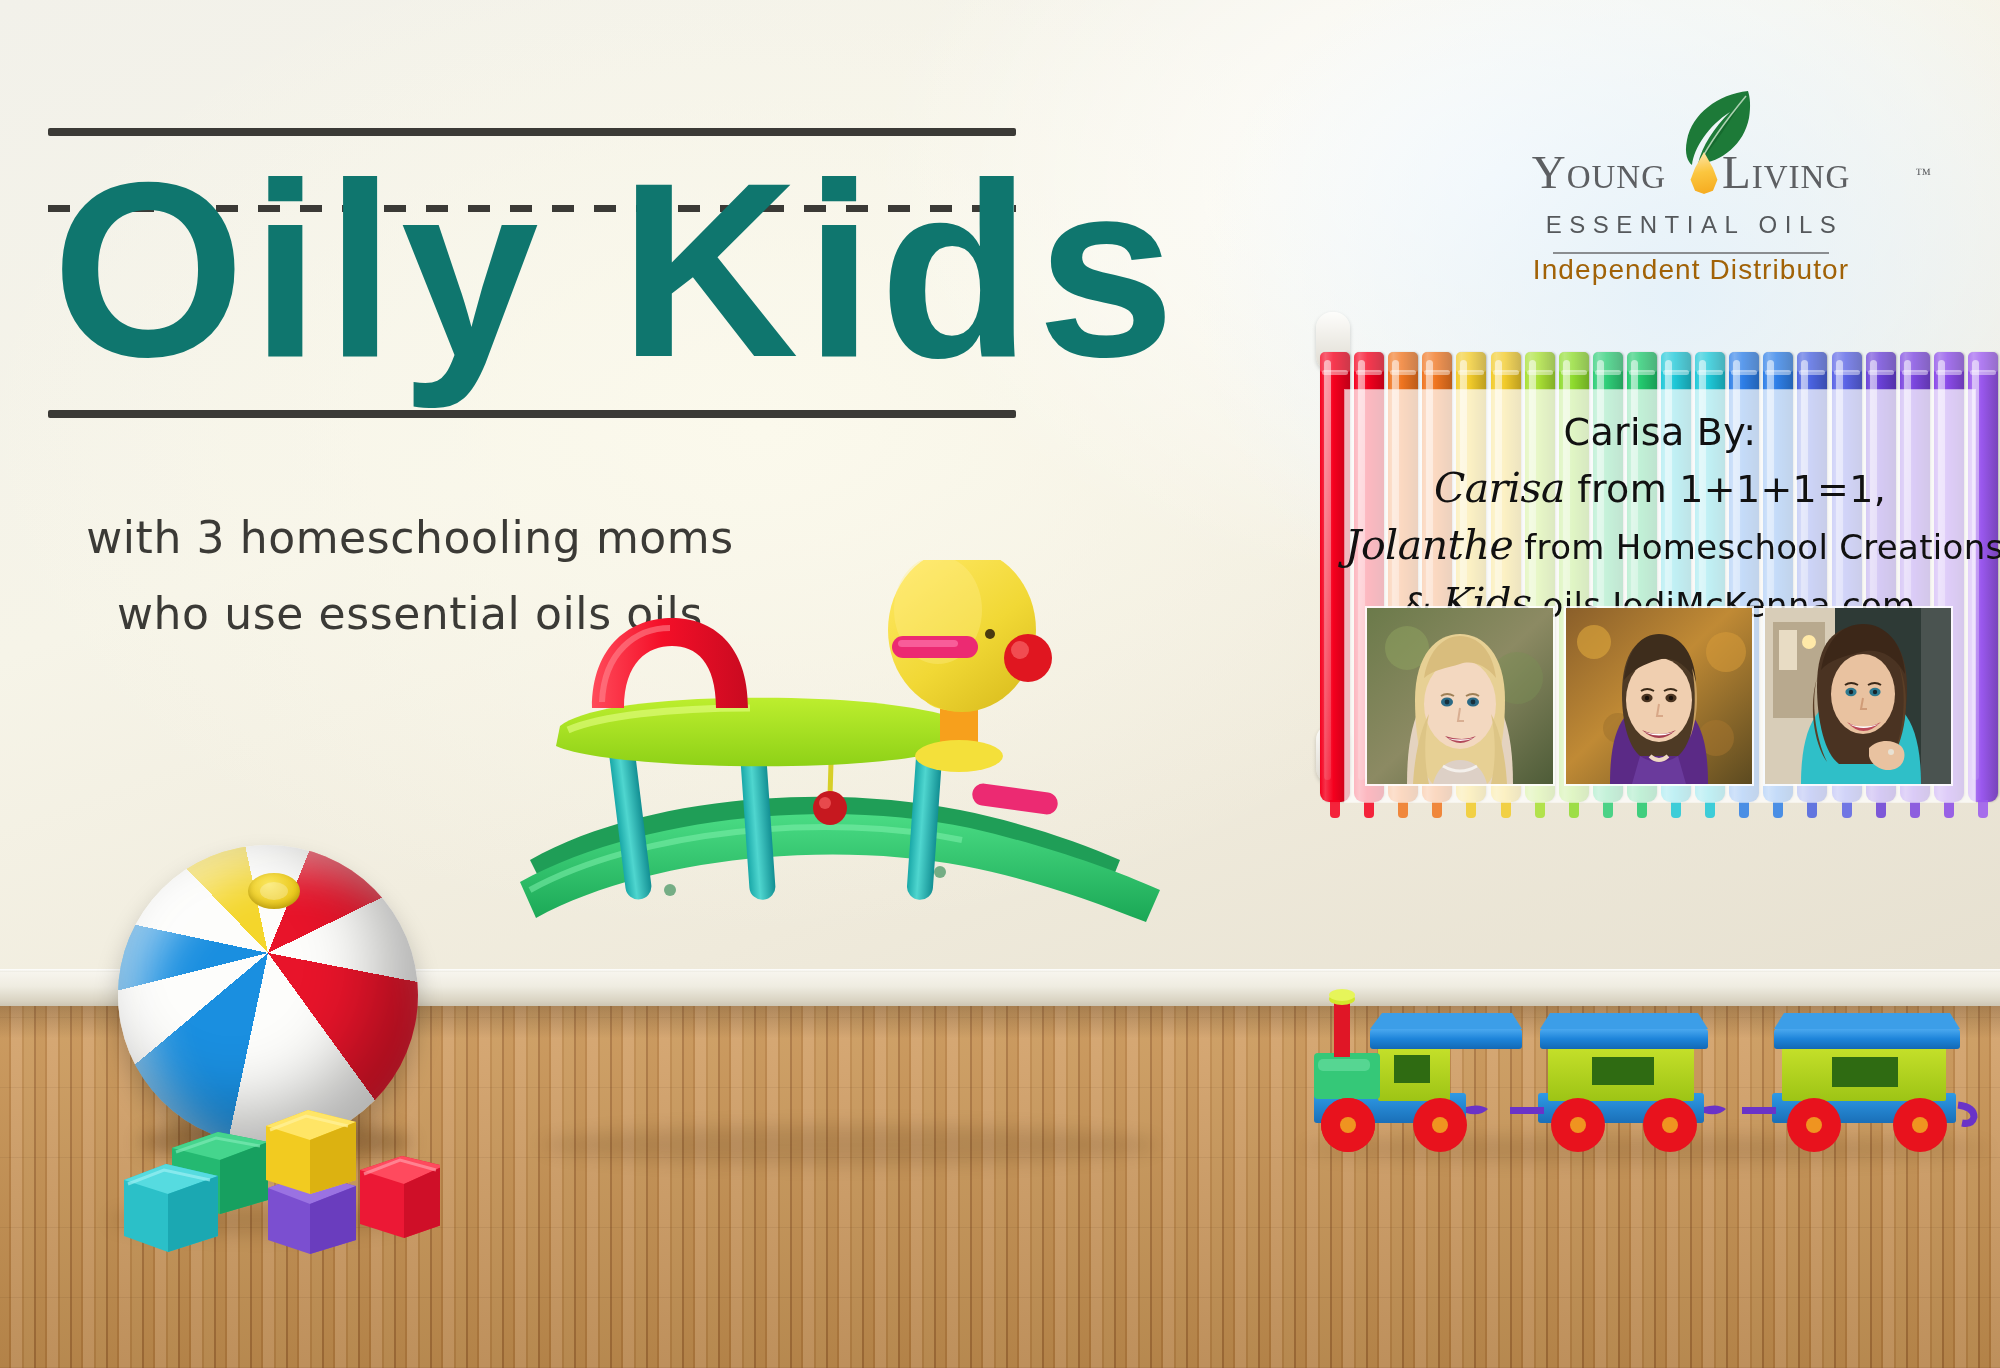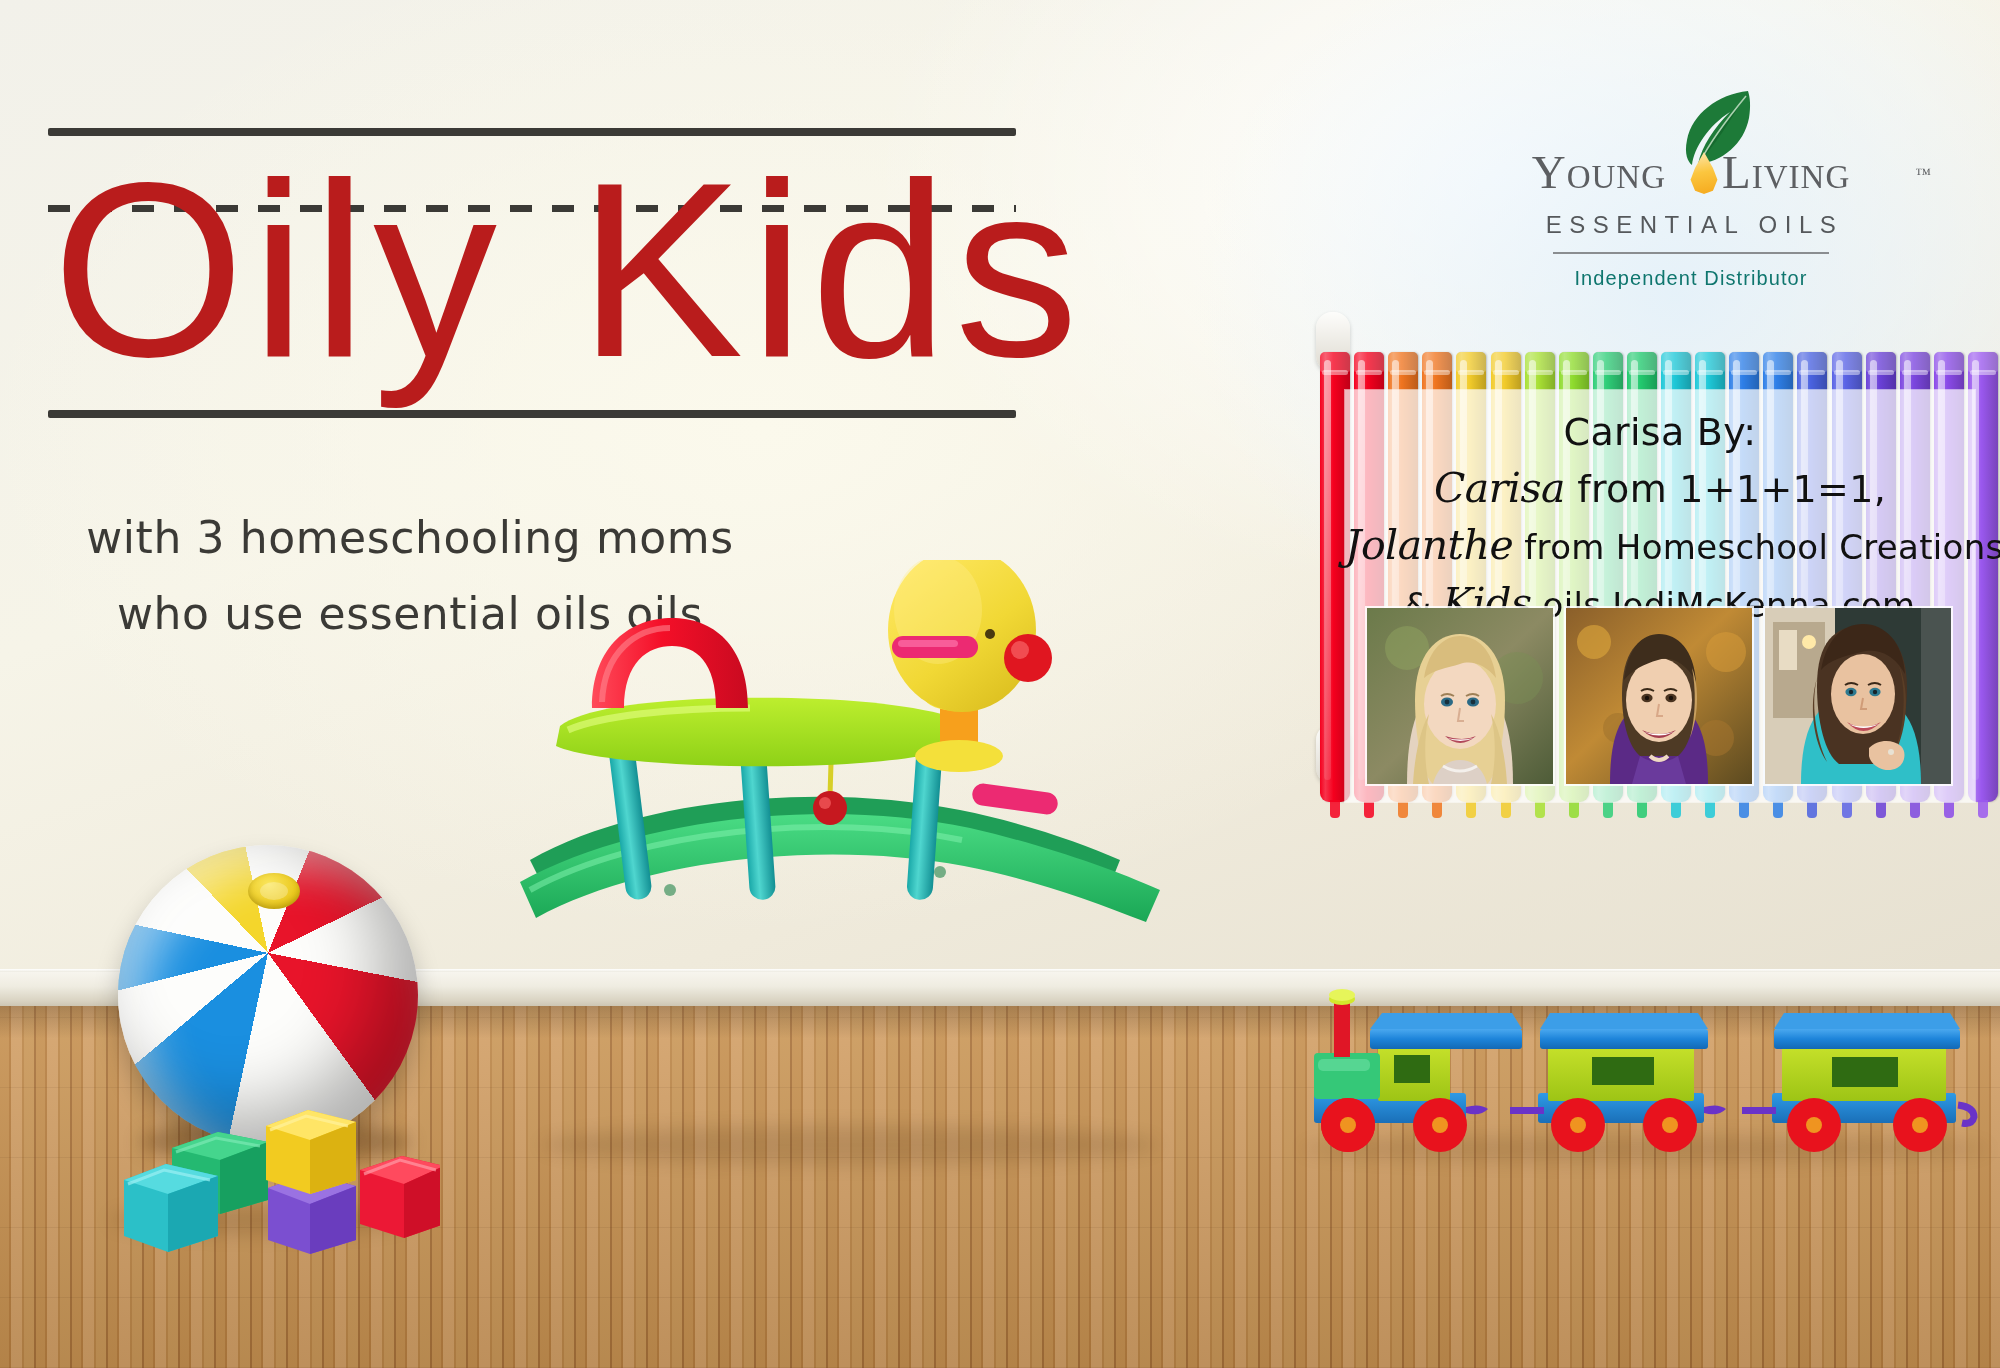--- a/index.html
+++ b/index.html
@@ -42,22 +42,22 @@
   .floor-seams{position:absolute;left:0;top:1006px;width:2000px;height:362px;
         background:repeating-linear-gradient(0deg,rgba(90,55,20,.10) 0px,rgba(90,55,20,.10) 1px,transparent 1px,transparent 70px);}
 
   
   .rule-top{position:absolute;left:48px;top:128px;width:968px;height:8px;background:#3b3a36;border-radius:2px;}
   .rule-mid{position:absolute;left:48px;top:205px;width:968px;height:7px;
             background:repeating-linear-gradient(90deg,#3b3a36 0px,#3b3a36 22px,transparent 22px,transparent 42px);}
   .rule-base{position:absolute;left:48px;top:410px;width:968px;height:8px;background:#3b3a36;border-radius:2px;}
 
   .headline{position:absolute;left:52px;top:120px;width:980px;height:300px;
-            font-family:"Liberation Sans",sans-serif;font-weight:400;
-            font-size:248px;line-height:300px;letter-spacing:6px;color:#b91c1c;
+            font-family:"Liberation Sans",sans-serif;font-weight:700;
+            font-size:248px;line-height:300px;letter-spacing:6px;color:#0f766e;
             white-space:nowrap;}
 
   
   .body-copy{position:absolute;left:60px;top:500px;width:700px;
              text-align:center;color:#3b3a36;
              font-family:"DejaVu Sans",sans-serif;font-weight:400;
              font-size:44px;line-height:76px;letter-spacing:.6px;}
 
   
   .yl-logo{position:absolute;left:1476px;top:140px;width:430px;text-align:center;}
@@ -70,22 +70,22 @@
   .yl-drop{position:absolute;left:212px;top:12px;width:32px;height:42px;
            background:linear-gradient(170deg,#fde8b6 0%,#fbc63f 48%,#f5a81c 100%);
            border-radius:50% 50% 50% 50% / 62% 62% 38% 38%;
            transform:rotate(0deg);
            clip-path:polygon(50% 0%,78% 38%,92% 66%,78% 92%,50% 100%,22% 92%,8% 66%,22% 38%);}
   .yl-tm{position:absolute;right:-26px;top:2px;font-family:"Liberation Serif",serif;
          font-size:16px;color:#5d5f62;}
   .yl-sub{font-family:"Liberation Sans",sans-serif;font-size:24px;color:#55585b;
           letter-spacing:7.5px;margin-top:7px;text-indent:7px;}
   .yl-divider{width:276px;height:2px;background:#8a8d90;margin:13px auto 0;}
-  .yl-dist{font-family:"Liberation Sans",sans-serif;font-size:20px;color:#0f766e;
-           letter-spacing:1.1px;margin-top:13px;}
+  .yl-dist{font-family:"Liberation Sans",sans-serif;font-size:28px;color:#a16207;
+           letter-spacing:1.1px;margin-top:0;}
 
   
   .markers{position:absolute;left:1318px;top:352px;width:682px;height:450px;}
   .marker{position:absolute;top:0;width:30px;height:450px;border-radius:5px 5px 9px 9px;
           box-shadow:1px 0 2px rgba(0,0,0,.22);}
   .marker::after{content:"";position:absolute;left:4px;top:8px;width:7px;height:420px;
           background:linear-gradient(180deg,rgba(255,255,255,.55),rgba(255,255,255,.12));
           border-radius:4px;}
   .marker::before{content:"";position:absolute;left:2px;top:18px;width:26px;height:5px;
           background:rgba(255,255,255,.45);border-radius:3px;}

